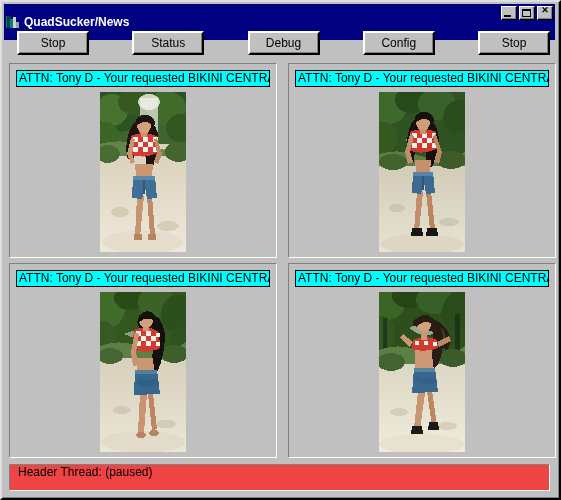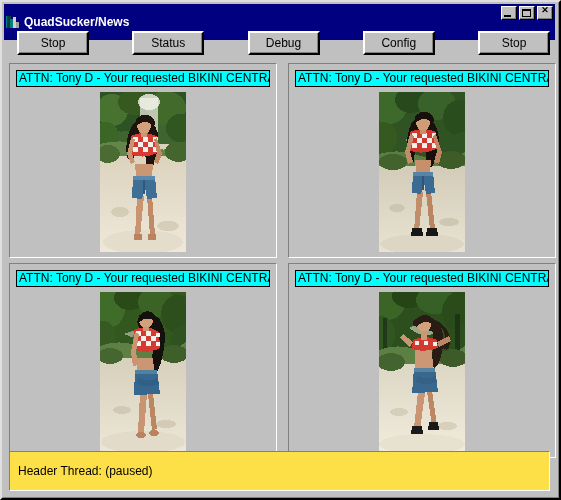--- a/index.html
+++ b/index.html
@@ -253,29 +253,28 @@
     background: #8a9a6a;
   }
   .panel-image svg { display: block; }
 
   
   #statusbar {
     position: absolute;
     left: 7px;
     bottom: 7px;
     width: 541px;
-    height: 40px;
-    box-sizing: border-box;
-    background: #fde047;
+    height: 27px;
+    box-sizing: border-box;
+    background: #ef4444;
     border-left: 1px solid #808080;
     border-top: 1px solid #808080;
     border-right: 1px solid #ffffff;
     border-bottom: 1px solid #ffffff;
     display: flex;
-    align-items: center;
   }
   #status-text {
     font-family: "Liberation Sans", sans-serif;
     font-size: 12px;
     color: #000000;
     margin-left: 8px;
     white-space: nowrap;
   }
 </style>
 </head>

